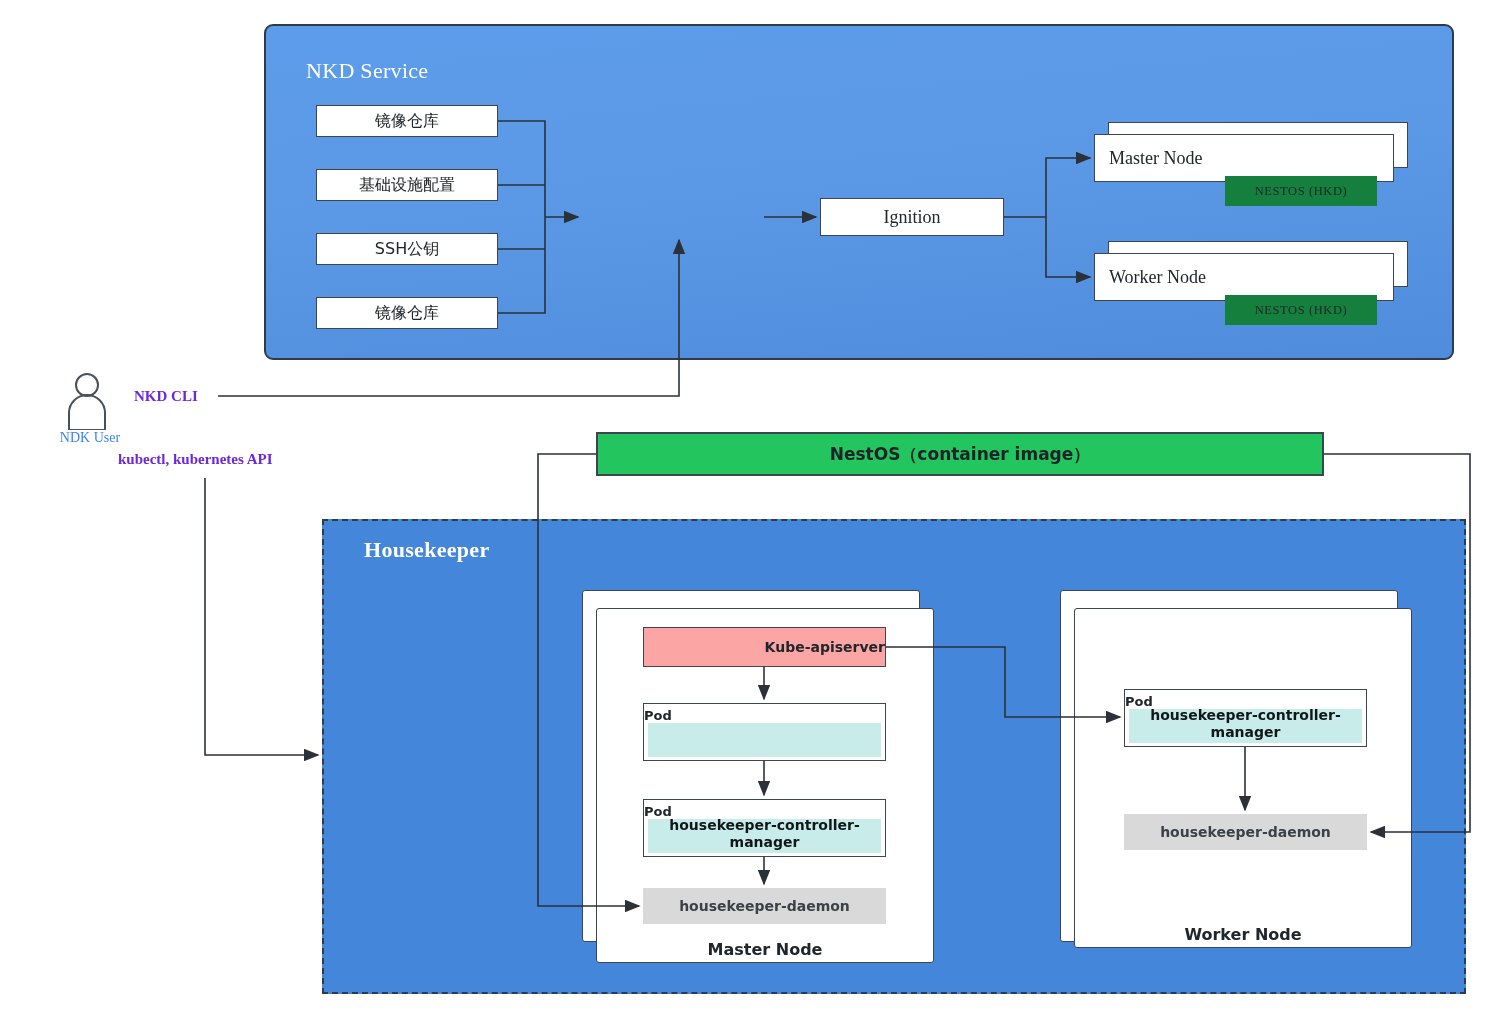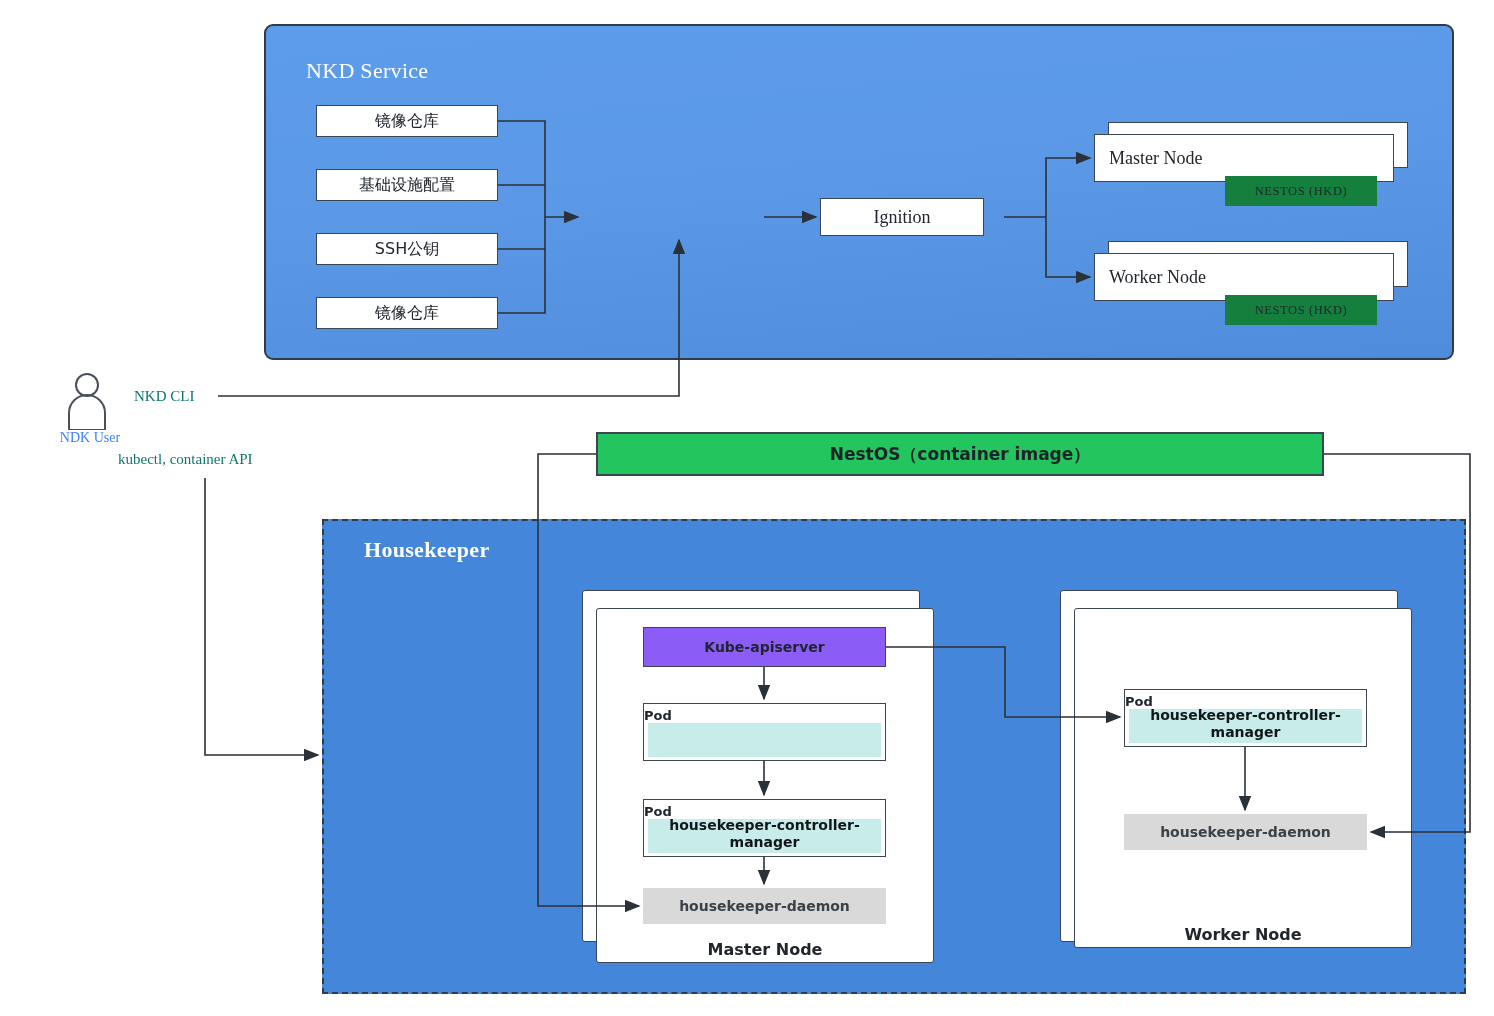--- a/index.html
+++ b/index.html
@@ -24,63 +24,63 @@
   .box{position:absolute;background:#ffffff;border:1.5px solid #3d4650;
     box-sizing:border-box;display:flex;align-items:center;justify-content:center;
     text-align:center;line-height:1.15;}
   .cn{font-family:"DejaVu Sans",sans-serif;font-size:16px;color:#20262c;}
   .serif{font-family:"Liberation Serif",serif;font-size:18px;color:#20262c;}
 
   
   .cfg{left:316px;width:182px;height:32px;}
   .cfg.c1{top:105px}.cfg.c2{top:169px}.cfg.c3{top:233px}.cfg.c4{top:297px}
   .mgr{left:582px;top:198px;width:182px;height:38px;}
-  .ign{left:820px;top:198px;width:164px;height:38px;}
+  .ign{left:820px;top:198px;width:184px;height:38px;}
 
   
   .nodecard{position:absolute;}
   .nodecard .back{position:absolute;left:14px;top:-12px;width:300px;height:46px;
     background:#ffffff;border:1.5px solid #3d4650;box-sizing:border-box;}
   .nodecard .front{position:absolute;left:0;top:0;width:300px;height:48px;
     background:#ffffff;border:1.5px solid #3d4650;box-sizing:border-box;
     display:flex;align-items:center;}
   .nodecard .nlabel{font-family:"Liberation Serif",serif;font-size:18px;color:#20262c;
     margin-left:14px;white-space:nowrap;}
   .nodecard .chip{position:absolute;right:16px;top:9px;width:152px;height:30px;
     background:#15803d;display:flex;align-items:center;justify-content:center;
     font-family:"Liberation Serif",serif;font-size:12.5px;letter-spacing:.6px;color:#20262c;margin-top:32px;}
   .nd-master{left:1094px;top:134px;}
   .nd-worker{left:1094px;top:253px;}
 
   
   .actor{position:absolute;left:62px;top:372px;width:50px;height:58px;}
   .actor-label{position:absolute;left:48px;top:430px;width:84px;text-align:center;
     font-family:"Liberation Serif",serif;font-size:14px;color:#3b82f6;}
-  .wire-label{position:absolute;font-family:"Liberation Serif",serif;font-weight:normal;
-    font-size:15px;color:#0f766e;white-space:nowrap;}
+  .wire-label{position:absolute;font-family:"Liberation Serif",serif;font-weight:bold;
+    font-size:15px;color:#6d28d9;white-space:nowrap;}
   .lbl-cli{left:134px;top:388px;}
   .lbl-kube{left:118px;top:451px;}
 
   
   .nestos{position:absolute;left:596px;top:432px;width:728px;height:44px;
     background:#22c55e;border:2px solid #3d4650;box-sizing:border-box;
     display:flex;align-items:center;justify-content:center;
     font-family:"DejaVu Sans",sans-serif;font-weight:bold;font-size:17px;color:#1d2328;}
 
   
   .hknode{position:absolute;}
   .hknode .back{position:absolute;left:0;top:0;background:#ffffff;
     border:1.5px solid #3d4650;box-sizing:border-box;border-radius:3px;}
   .hknode .front{position:absolute;background:#ffffff;border:1.5px solid #3d4650;
     box-sizing:border-box;border-radius:3px;}
   .hknode .nodename{position:absolute;width:100%;text-align:center;
     font-family:"DejaVu Sans",sans-serif;font-weight:bold;font-size:16px;color:#20262c;}
 
-  .apisrv{position:absolute;background:#8b5cf6;border:1.5px solid #3d4650;
-    box-sizing:border-box;display:flex;align-items:center;justify-content:center;
+  .apisrv{position:absolute;background:#fca5a5;border:1.5px solid #3d4650;
+    box-sizing:border-box;display:flex;align-items:center;justify-content:flex-end;
     font-family:"DejaVu Sans",sans-serif;font-weight:bold;font-size:14px;color:#20262c;}
 
   .pod{position:absolute;background:#ffffff;border:1.5px solid #3d4650;box-sizing:border-box;}
   .pod .pod-tag{position:absolute;left:0;top:4px;width:100%;text-align:left;
     font-family:"DejaVu Sans",sans-serif;font-weight:bold;font-size:13px;color:#20262c;}
   .pod .hl{position:absolute;left:4px;right:4px;top:19px;height:34px;background:#c8ecea;}
   .pod .pod-name{position:absolute;left:0;right:0;top:17px;text-align:center;
     font-family:"DejaVu Sans",sans-serif;font-weight:bold;font-size:14px;color:#111618;
     line-height:1.18;}
 
@@ -130,21 +130,21 @@
   </div>
 
   <div class="actor">
     <svg width="50" height="58" viewBox="0 0 50 58">
       <circle cx="25" cy="13" r="11" fill="none" stroke="#4a5058" stroke-width="2"></circle>
       <path d="M7 58 L7 41 a18 18 0 0 1 36 0 L43 58 Z" fill="none" stroke="#4a5058" stroke-width="2"></path>
     </svg>
   </div>
   <div class="actor-label">NDK User</div>
   <div class="wire-label lbl-cli">NKD CLI</div>
-  <div class="wire-label lbl-kube">kubectl, container API</div>
+  <div class="wire-label lbl-kube">kubectl, kubernetes API</div>
 
   <div class="nestos">NestOS（container image）</div>
 
   <div class="hk-panel"></div>
   <div class="hk-title">Housekeeper</div>
 
   <div class="hknode" style="left:582px;top:590px;">
     <div class="back" style="width:338px;height:352px;"></div>
     <div class="front" style="left:14px;top:18px;width:338px;height:355px;"></div>
     <div class="nodename" style="left:14px;top:350px;width:338px;">Master Node</div>

